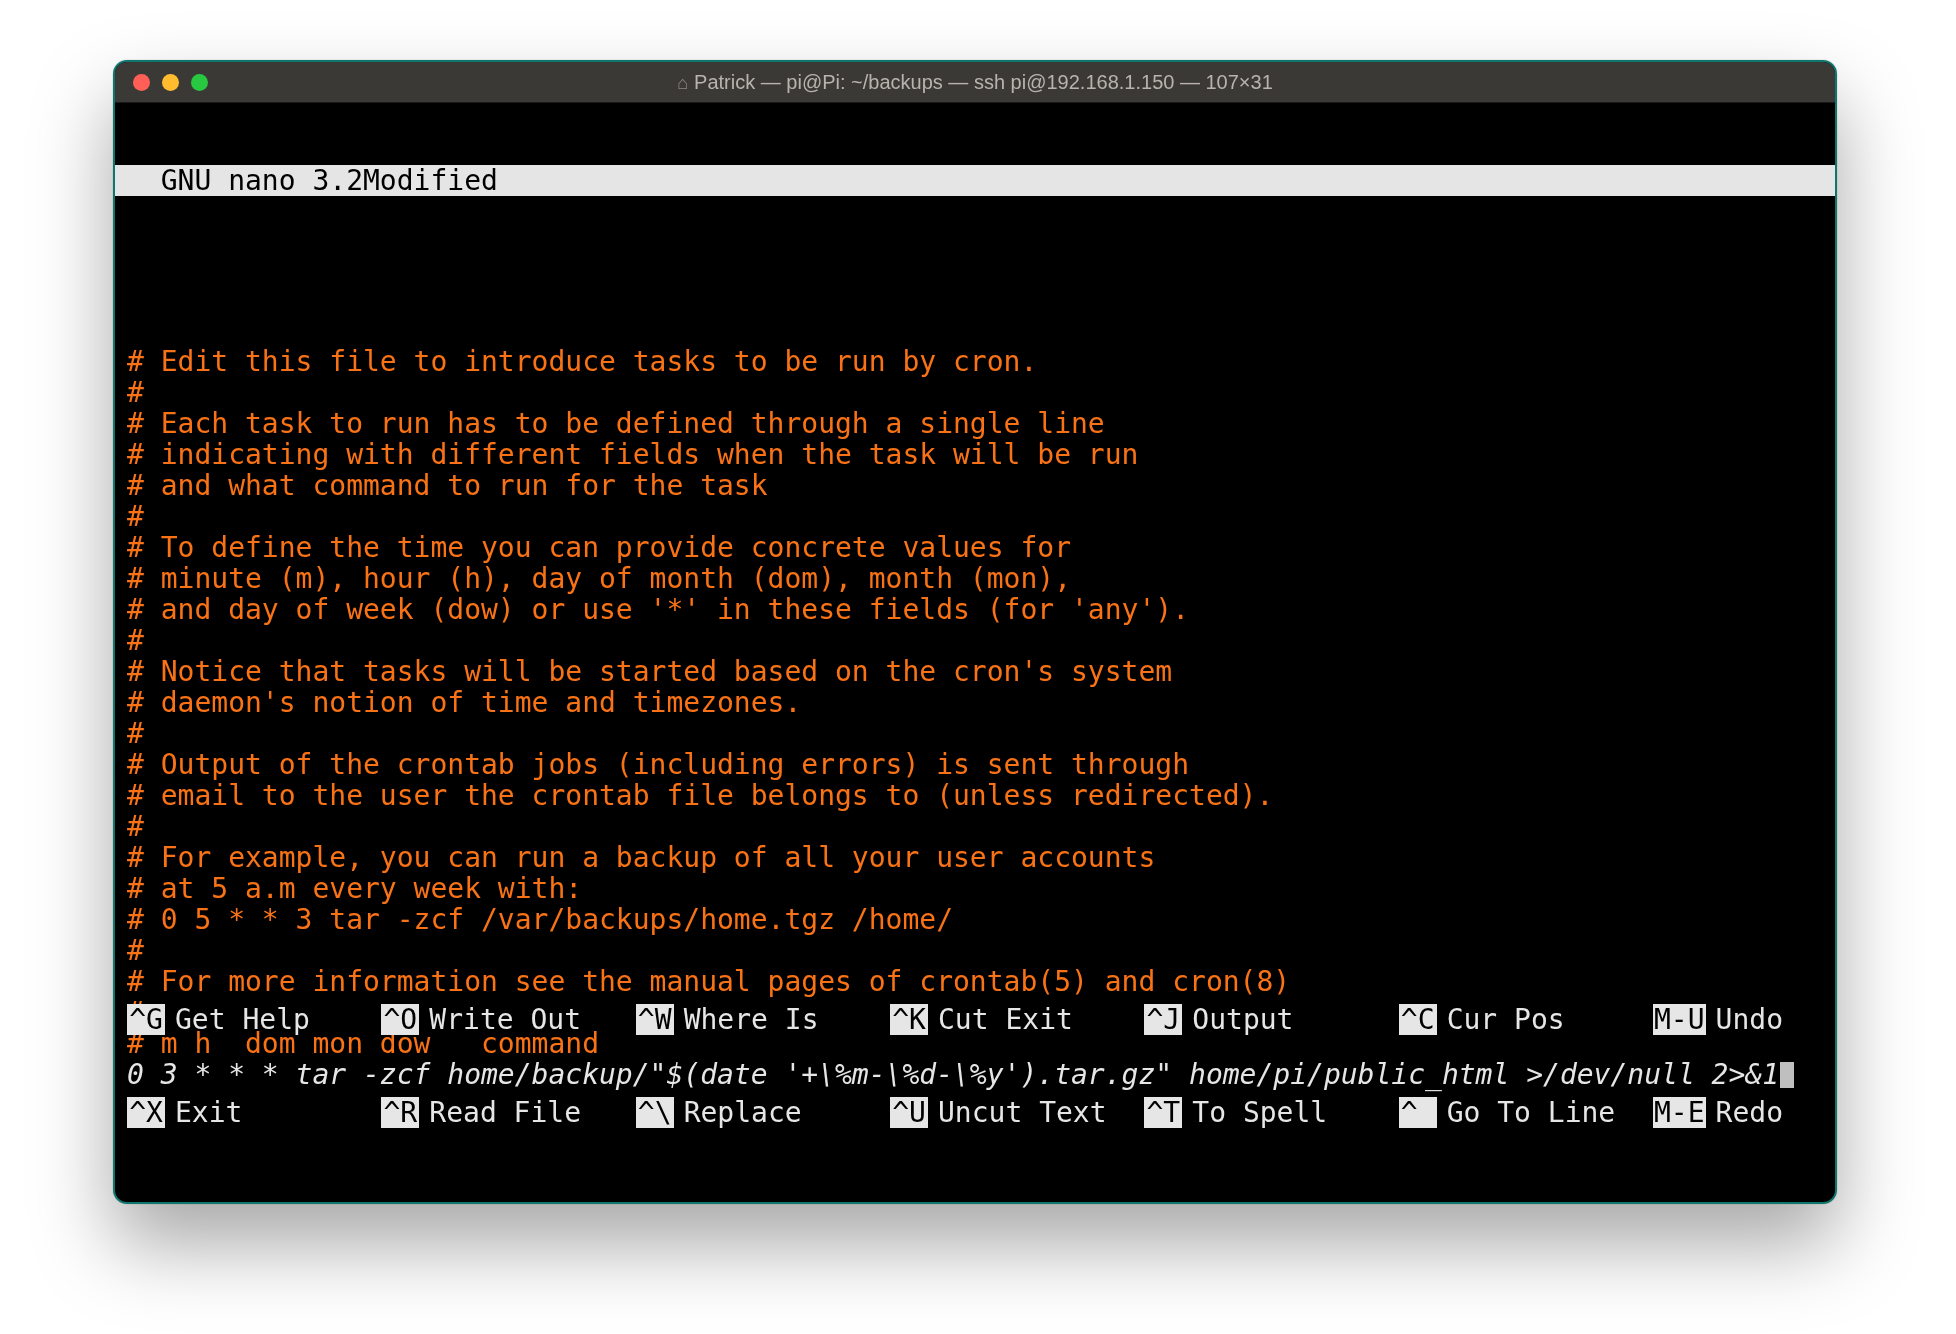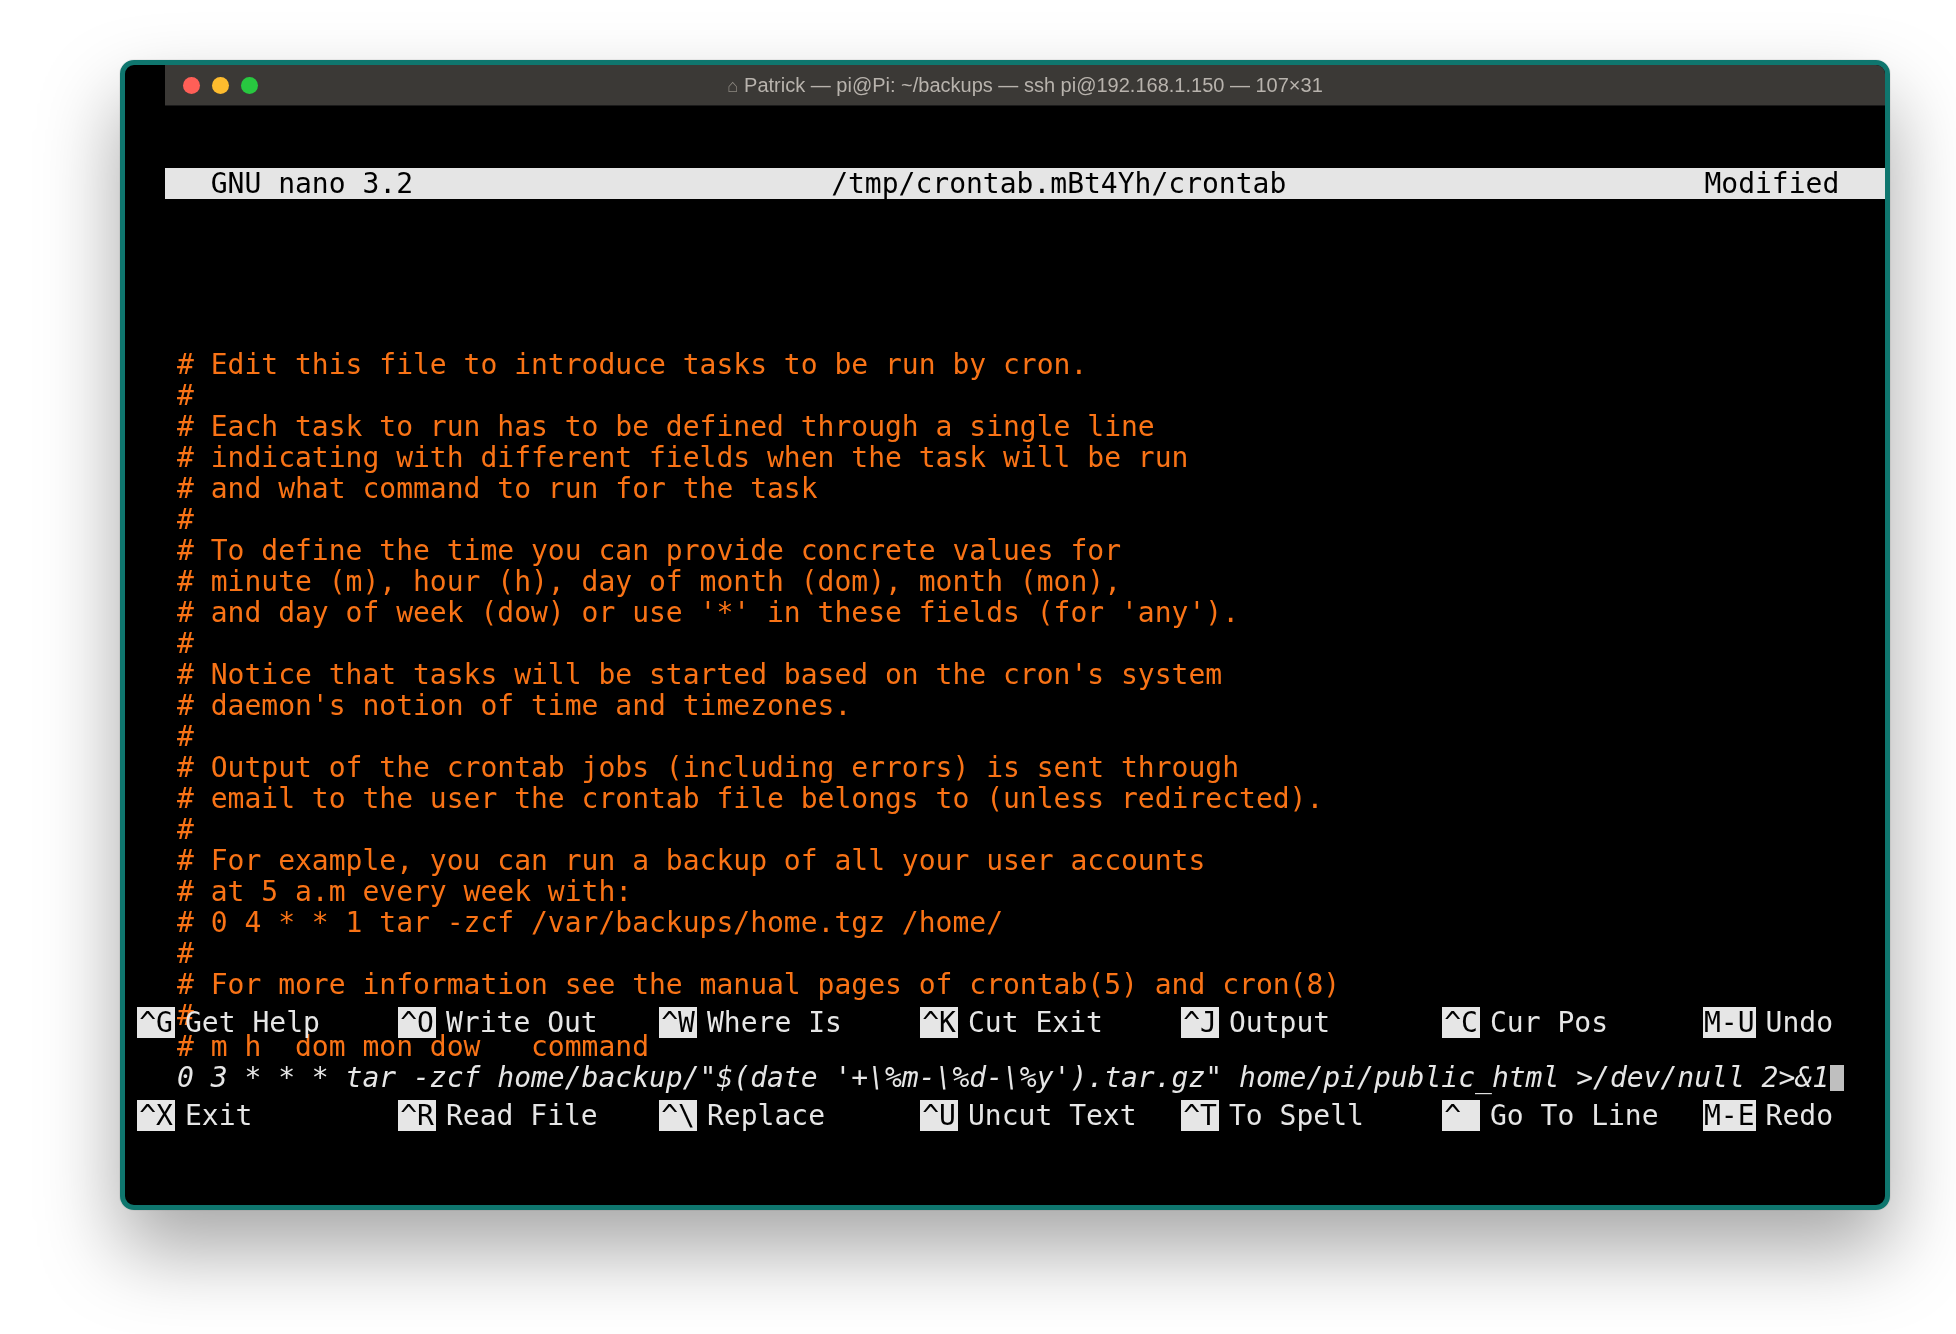--- a/index.html
+++ b/index.html
@@ -6,30 +6,29 @@
     margin: 0;
     padding: 0;
     background: #ffffff;
     font-family: "Menlo", "Consolas", "DejaVu Sans Mono", monospace;
     width: 1956px;
     height: 1334px;
     overflow: hidden;
   }
   .window {
     position: absolute;
-    left: 120px;
+    left: 113px;
     top: 60px;
     width: 1720px;
     height: 1140px;
     background: #000000;
-    border: 5px solid #0f766e;
+    border: 2px solid #0f766e;
     border-radius: 14px;
     box-shadow: 0 40px 80px rgba(0,0,0,0.35), 0 0 0 1px rgba(0,0,0,0.05);
     overflow: hidden;
-    padding-left: 40px;
   }
   .titlebar {
     height: 40px;
     background: #3b3936;
     display: flex;
     align-items: center;
     position: relative;
     border-bottom: 1px solid #1a1a1a;
   }
   .traffic-lights {
@@ -132,21 +131,20 @@
       <div class="traffic-light tl-green"></div>
     </div>
     <div class="window-title">
       <span class="house-icon">⌂</span><span>Patrick — pi@Pi: ~/backups — ssh pi@192.168.1.150 — 107×31</span>
     </div>
   </div>
 
   <div class="terminal">
     <div class="status-bar">
       <span class="status-left">  GNU nano 3.2</span>
-      <span class="status-center">/tmp/crontab.mBt4Yh/crontab</span>
       <span class="status-right">Modified  </span>
     </div>
 
     <div class="editor">
 <span class="comment"># Edit this file to introduce tasks to be run by cron.</span>
 <span class="comment">#</span>
 <span class="comment"># Each task to run has to be defined through a single line</span>
 <span class="comment"># indicating with different fields when the task will be run</span>
 <span class="comment"># and what command to run for the task</span>
 <span class="comment">#</span>
@@ -155,21 +153,21 @@
 <span class="comment"># and day of week (dow) or use '*' in these fields (for 'any').</span>
 <span class="comment">#</span>
 <span class="comment"># Notice that tasks will be started based on the cron's system</span>
 <span class="comment"># daemon's notion of time and timezones.</span>
 <span class="comment">#</span>
 <span class="comment"># Output of the crontab jobs (including errors) is sent through</span>
 <span class="comment"># email to the user the crontab file belongs to (unless redirected).</span>
 <span class="comment">#</span>
 <span class="comment"># For example, you can run a backup of all your user accounts</span>
 <span class="comment"># at 5 a.m every week with:</span>
-<span class="comment"># 0 4 * * 1 tar -zcf /var/backups/home.tgz /home/</span>
+<span class="comment"># 0 5 * * 3 tar -zcf /var/backups/home.tgz /home/</span>
 <span class="comment">#</span>
 <span class="comment"># For more information see the manual pages of crontab(5) and cron(8)</span>
 <span class="comment">#</span>
 <span class="comment"># m h  dom mon dow   command</span>
 <span class="plain">0 3 * * * tar -zcf home/backup/"$(date '+\%m-\%d-\%y').tar.gz" home/pi/public_html &gt;/dev/null 2&gt;&amp;1</span><span class="cursor"></span>
     </div>
   </div>
 
   <div class="terminal shortcut-area">
     <div class="shortcut-row" style="grid-template-columns: repeat(6, 1fr) 170px;">

